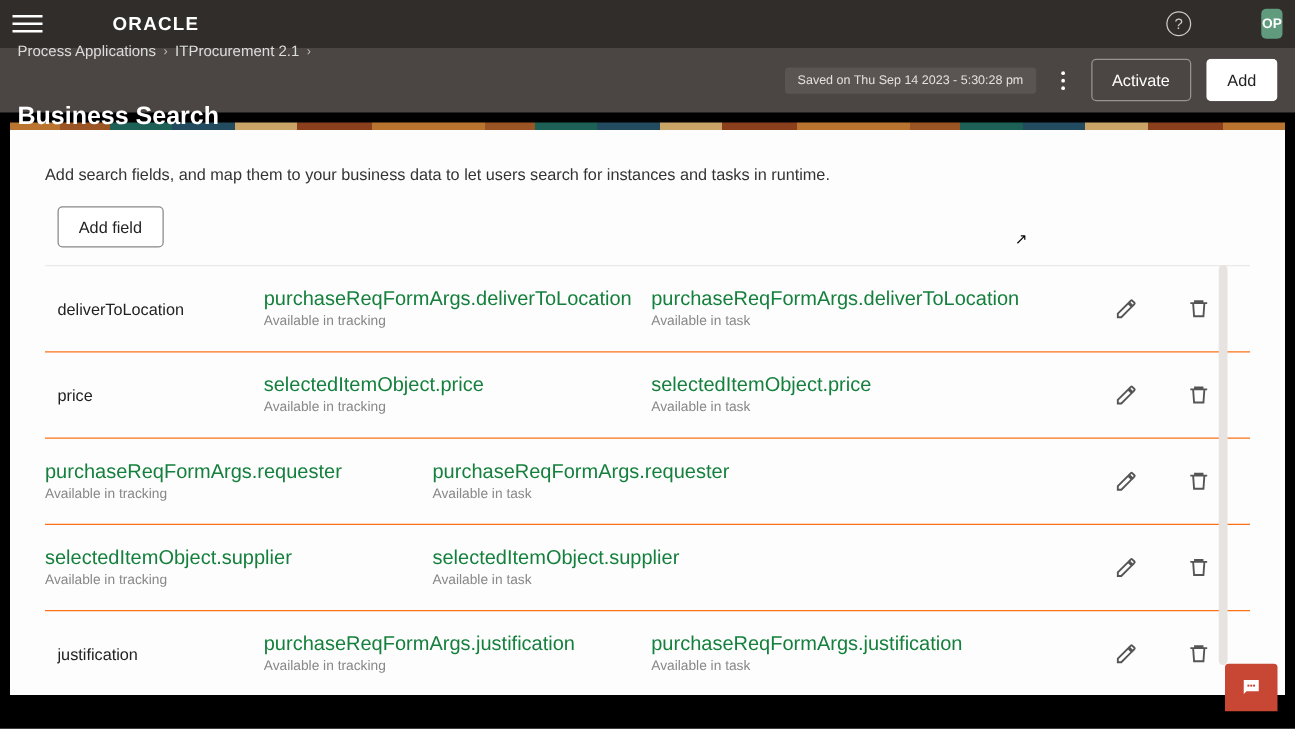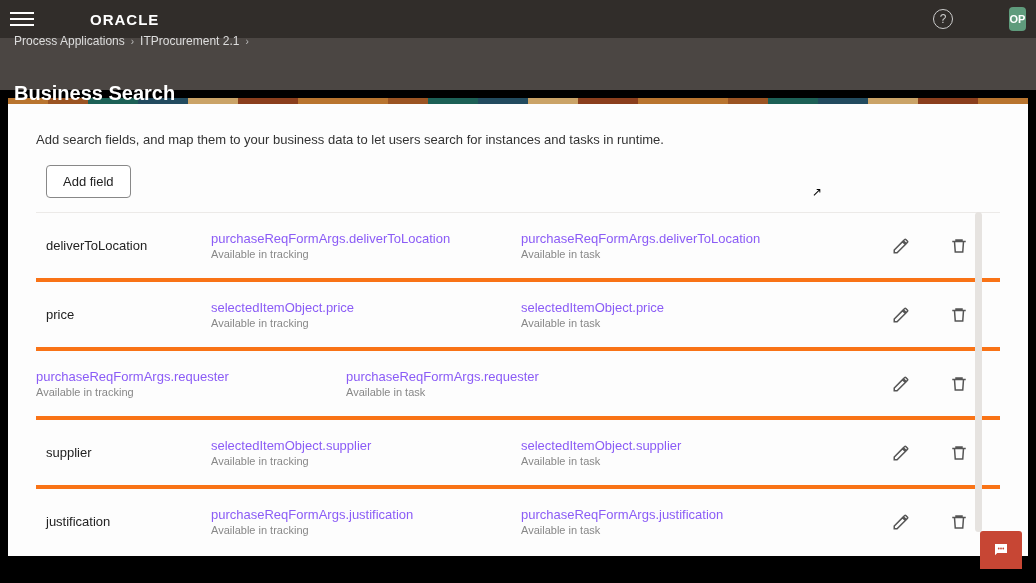--- a/index.html
+++ b/index.html
@@ -72,28 +72,28 @@
   }
   .hint { font-size:13px; color:#333; margin-bottom:18px; }
   .add-field-btn {
     border:1px solid #888; background:#fff; color:#222; font-size:13px;
     padding: 8px 16px; border-radius:4px; cursor:pointer; margin-left:10px; margin-bottom:14px;
   }
   
   .list { position:relative; }
   .row {
     display:flex; align-items:center;
-    border-bottom:4px solid #f97316;
+    border-bottom:1px solid #f97316;
     padding: 18px 0;
   }
   .row:first-child { border-top:1px solid #eceae8; }
   .col-name { width: 175px; padding-left:10px; font-size:13px; color:#222; }
   .col-map { width: 310px; }
   .col-map2 { width: 310px; }
-  .map-title { font-size:13px; color:#8b5cf6; font-weight:500; }
+  .map-title { font-size:16px; color:#15803d; font-weight:500; }
   .map-sub { font-size:11px; color:#888; margin-top:2px; }
   .col-actions { margin-left:auto; display:flex; gap:36px; padding-right:30px; }
   .icon-btn { width:22px; height:22px; cursor:pointer; display:flex; align-items:center; justify-content:center; color:#555;}
   .icon-btn svg { width:18px; height:18px; }
   
   .scroll-fade {
     position:absolute; right:18px; top:0; width:7px; height:320px;
     background:#e6e3e0; border-radius:4px;
   }
   
@@ -126,20 +126,30 @@
 <div class="subheader">
   <div class="sub-left">
     <div class="breadcrumbs">
       <span class="crumb">Process Applications</span>
       <span class="chev">›</span>
       <span class="crumb">ITProcurement 2.1</span>
       <span class="chev">›</span>
     </div>
     <div class="page-title">Business Search</div>
   </div>
+  <div class="sub-right">
+    <div class="saved-pill">Saved on Thu Sep 14 2023 - 5:30:28 pm</div>
+    <div class="kebab">
+        <span></span>
+        <span></span>
+        <span></span>
+      </div>
+    <div class="btn btn-activate">Activate</div>
+    <div class="btn btn-add">Add</div>
+  </div>
 </div>
 
 <div class="decor-strip"></div>
 
 <div class="content-wrap">
   <div class="hint">Add search fields, and map them to your business data to let users search for instances and tasks in runtime.</div>
   <button class="add-field-btn">Add field</button>
 
   <div class="list">
 
@@ -208,21 +218,20 @@
         </div>
         <div class="icon-btn">
           <svg viewBox="0 0 24 24" fill="none" stroke="currentColor" stroke-width="2">
               <path d="M3 6h18M8 6V4h8v2M6 6l1 14h10l1-14"></path>
             </svg>
         </div>
       </div>
     </div>
 
     <div class="row">
-      <div class="col-name">supplier</div>
       <div class="col-map">
         <div class="map-title">selectedItemObject.supplier</div>
         <div class="map-sub">Available in tracking</div>
       </div>
       <div class="col-map2">
         <div class="map-title">selectedItemObject.supplier</div>
         <div class="map-sub">Available in task</div>
       </div>
       <div class="col-actions">
         <div class="icon-btn">

